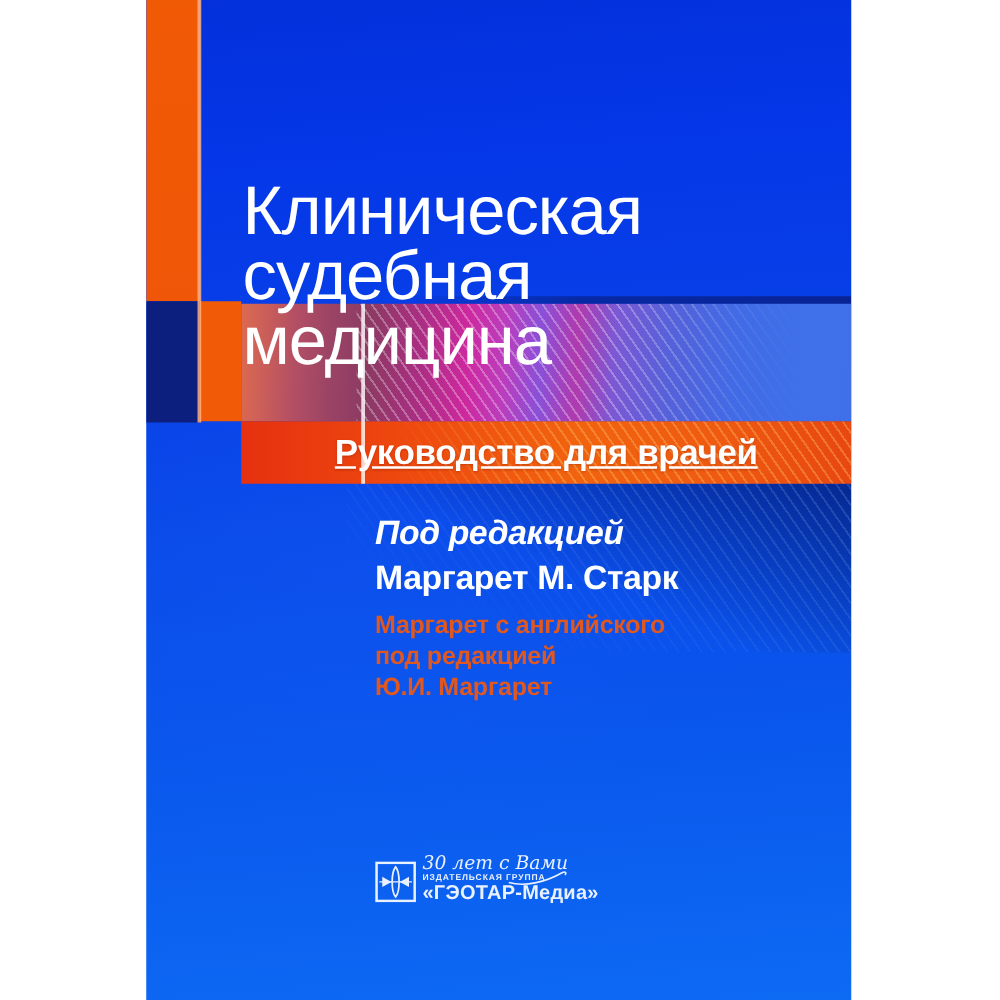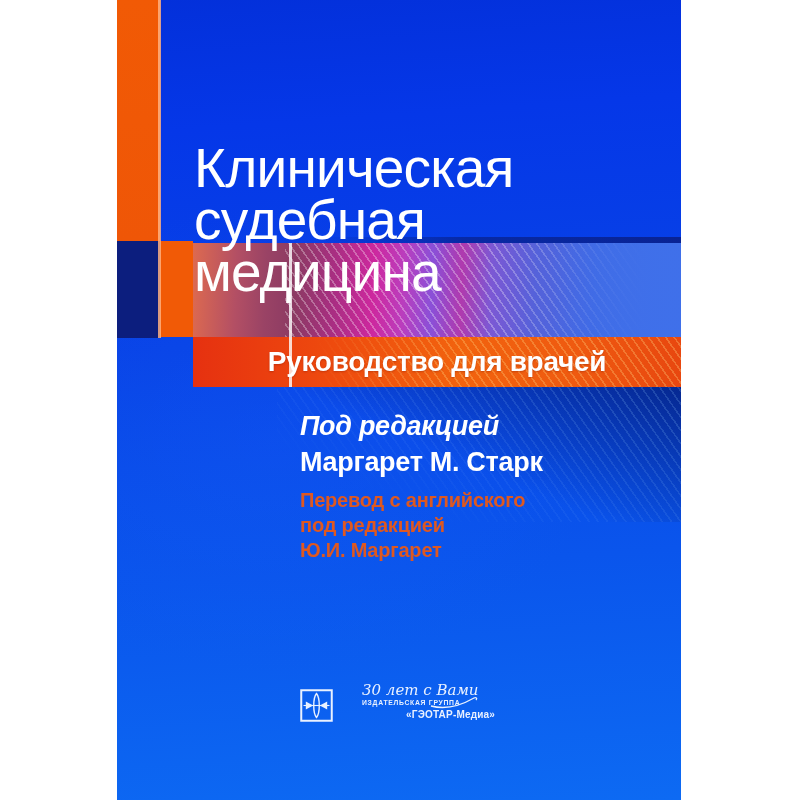--- a/index.html
+++ b/index.html
@@ -52,20 +52,21 @@
   }
   .banner-streaks {
     position:absolute; left:25%; right:0; top:0; bottom:0;
     background:repeating-linear-gradient(55deg, rgba(255,214,130,0.30) 0 1.6px, rgba(255,214,130,0) 1.6px 7px);
     -webkit-mask-image:linear-gradient(90deg, rgba(0,0,0,0) 0%, #000 35%);
             mask-image:linear-gradient(90deg, rgba(0,0,0,0) 0%, #000 35%);
   }
   .banner-text {
     position:relative; color:#ffffff; font-size:28px; font-weight:bold; letter-spacing:-0.3px;
     text-shadow:0 1px 2px rgba(120,20,0,0.35);
+    text-decoration:underline;
   }
 
   
   .below-shade {
     position:absolute; left:160px; right:0; top:387px; height:135px;
     background:linear-gradient(203deg, rgba(3,8,58,0.5) 0%, rgba(3,8,58,0.18) 35%, rgba(3,8,58,0) 55%);
   }
   .below-streaks {
     position:absolute; left:160px; right:0; top:387px; height:135px;
     background:repeating-linear-gradient(55deg, rgba(150,205,255,0.18) 0 1.6px, rgba(150,205,255,0) 1.6px 7.5px);
@@ -83,27 +84,27 @@
   .title span { display:block; }
 
   .edited { position:absolute; left:183px; top:408px; color:#ffffff; font-size:27px; line-height:36px; }
   .edited-label { font-style:italic; font-weight:bold; letter-spacing:-0.3px; }
   .editor-name  { font-weight:bold; letter-spacing:-0.3px; }
 
   .translation { position:absolute; left:183px; top:488px; color:#df5820; font-size:20px; line-height:25px; font-weight:bold; letter-spacing:-0.2px; }
   .translation div { white-space:nowrap; }
 
   
-  .publisher { position:absolute; left:183px; top:683px; display:flex; color:#e9f1ff;gap:24px; }
+  .publisher { position:absolute; left:183px; top:683px; display:flex; color:#e9f1ff; }
   .logo-square { width:33px; height:33px; margin-top:6px; flex:0 0 auto; }
   .pub-text { margin-left:5px; position:relative; }
   .pub-anniversary { font-family:"DejaVu Serif", serif; font-style:italic; font-size:15px; line-height:15px; white-space:nowrap; }
   .pub-flourish { position:absolute; left:68px; top:11px; }
   .pub-group { font-size:6.8px; font-weight:bold; letter-spacing:0.72px; line-height:8px; margin-top:1px; white-space:nowrap; }
-  .pub-name  { font-size:10px; font-weight:bold; letter-spacing:0.2px; line-height:13px; margin-top:1px; white-space:nowrap;margin-left:44px; }
+  .pub-name  { font-size:16px; font-weight:bold; letter-spacing:0.2px; line-height:13px; margin-top:1px; white-space:nowrap; }
 </style>
 </head>
 <body>
 
 <div class="page">
   <div class="cover">
 
     <div class="band">
       <div class="band-streaks"></div>
       <div class="band-right-fade"></div>
@@ -128,21 +129,21 @@
       <span>Клиническая судебная</span>
       <span>медицина</span>
     </h1>
 
     <div class="edited">
       <div class="edited-label">Под редакцией</div>
       <div class="editor-name">Маргарет М. Старк</div>
     </div>
 
     <div class="translation">
-      <div>Перевод с английского</div>
+      <div>Маргарет с английского</div>
       <div>под редакцией</div>
       <div>Ю.И. Маргарет</div>
     </div>
 
     <div class="publisher">
       <svg class="logo-square" viewBox="0 0 33 33" xmlns="http://www.w3.org/2000/svg">
         <rect x="1.25" y="1.25" width="30.5" height="30.5" fill="none" stroke="#e9f1ff" stroke-width="2"></rect>
         <line x1="3.5" y1="16.5" x2="29.5" y2="16.5" stroke="#e9f1ff" stroke-width="1.1"></line>
         <path d="M16.5 4.5 C 20.2 9, 20.2 24, 16.5 28.5 C 12.8 24, 12.8 9, 16.5 4.5 Z" fill="none" stroke="#e9f1ff" stroke-width="1.4"></path>
         <path d="M13.2 16.5 L5.8 12.4 L5.8 20.6 Z" fill="#e9f1ff"></path>

